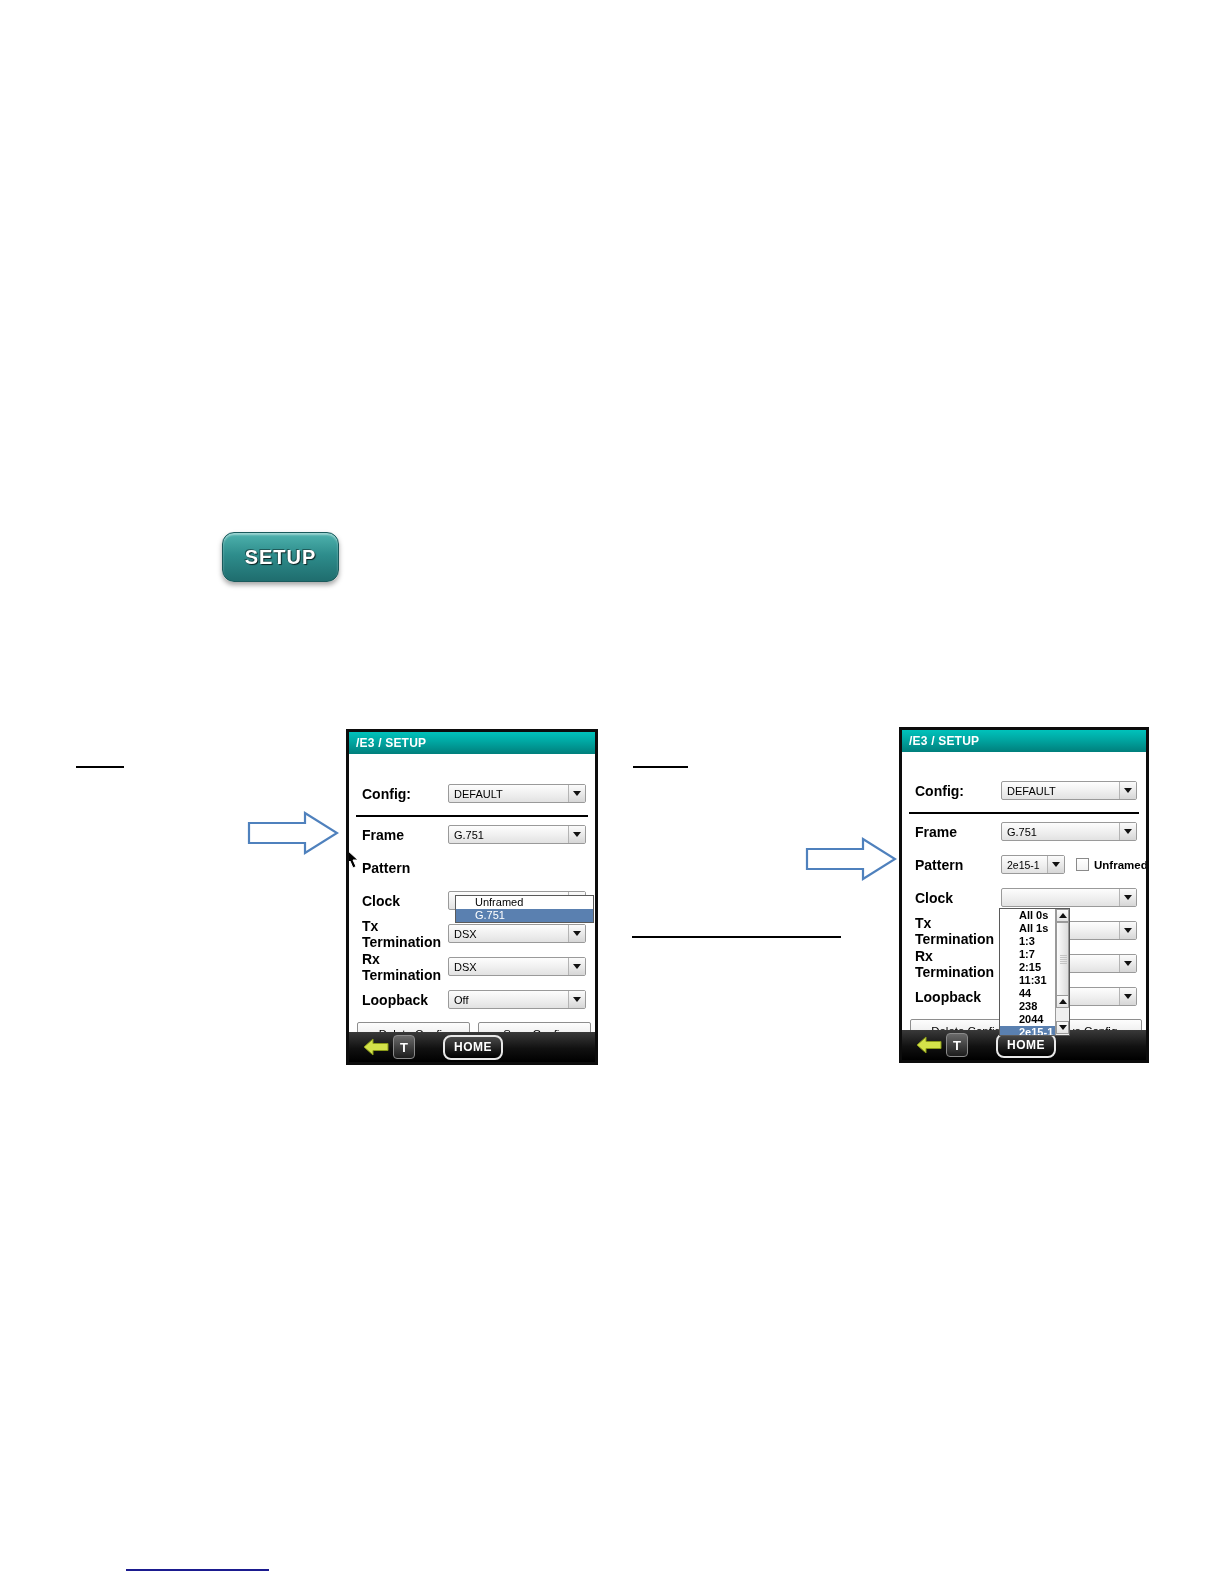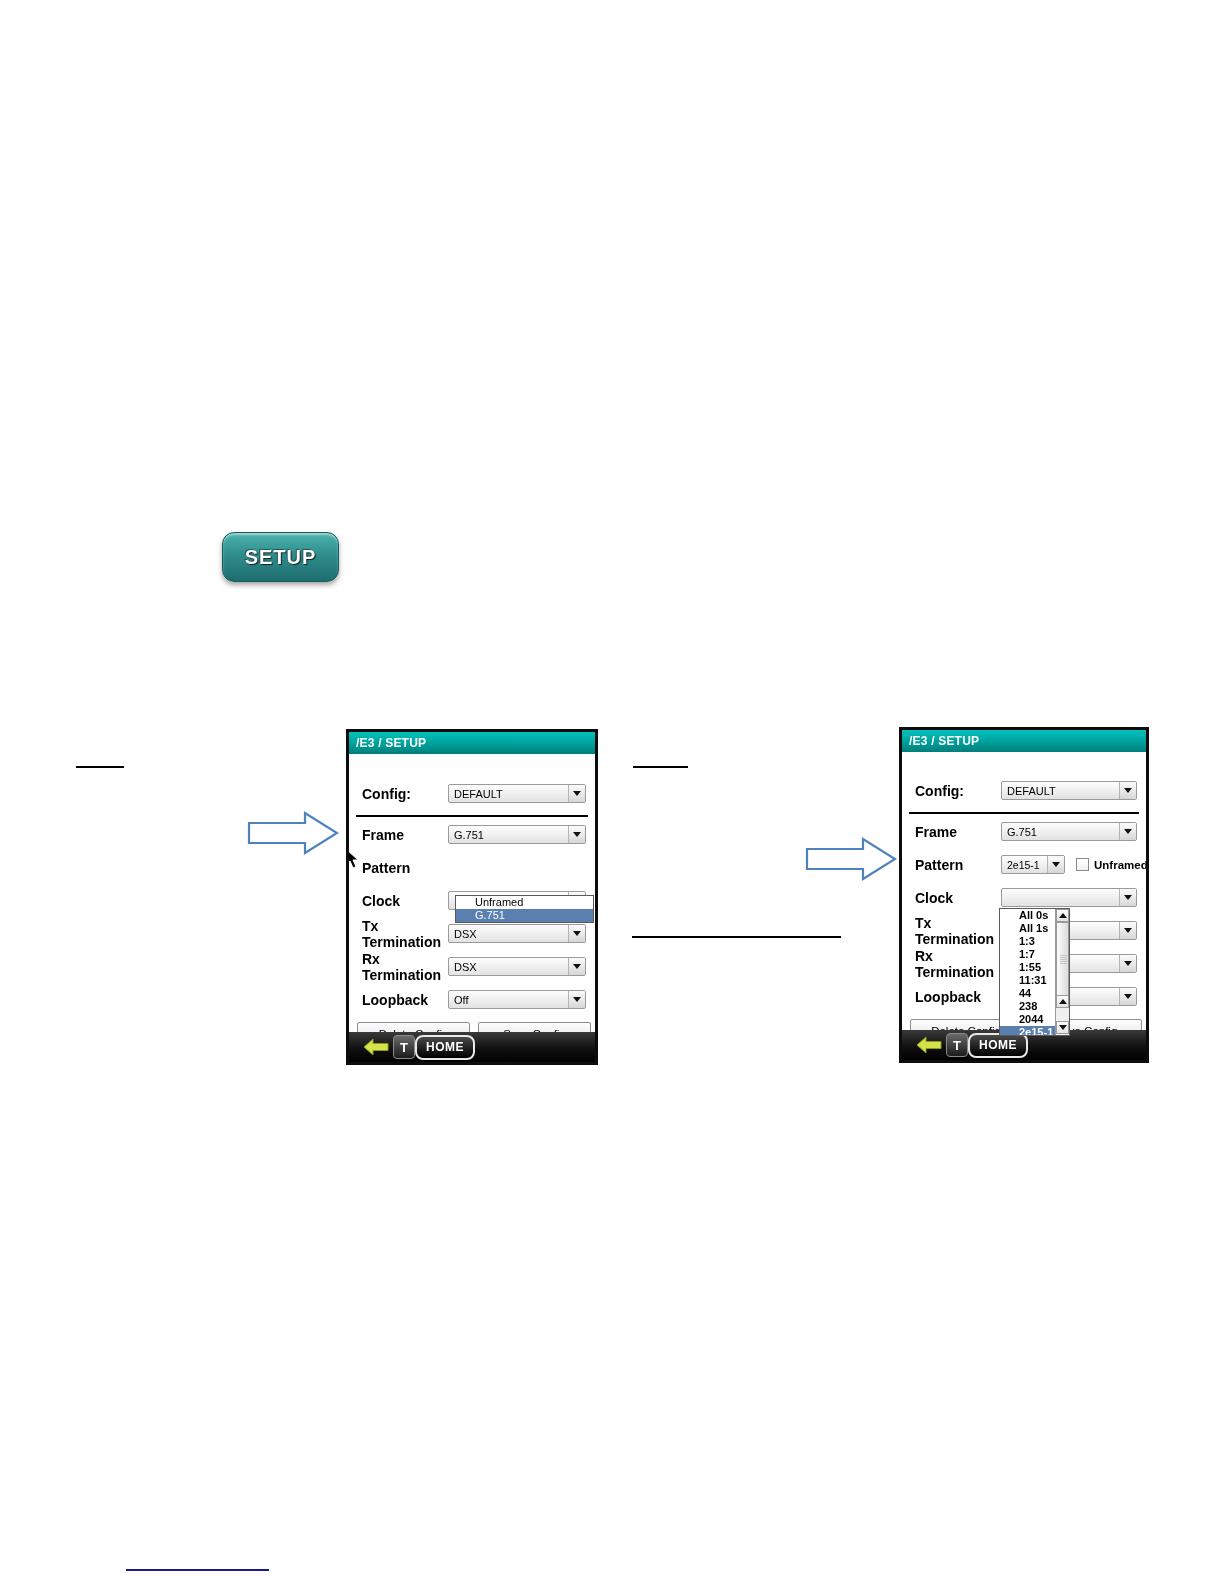--- a/index.html
+++ b/index.html
@@ -265,21 +265,21 @@
     border-radius: 4px;
     color: #ffffff;
     font-size: 13px;
     font-weight: bold;
     display: flex;
     align-items: center;
     justify-content: center;
     flex: 0 0 auto;
   }
   .ico-home {
-    margin-left: 0;
+    margin-left: 28px;
     height: 21px;
     padding: 0 9px;
     border: 2px solid #e8e8e8;
     border-radius: 8px;
     background: linear-gradient(180deg, #4a4a4a 0%, #1b1b1b 60%, #000000 100%);
     color: #ffffff;
     font-size: 12px;
     font-weight: bold;
     display: flex;
     align-items: center;
@@ -503,21 +503,21 @@
           </span>
       </div>
     </div>
 
     <div class="dd-list" style="left:97px; top:131px; width:71px; height:128px;">
       <div style="position:absolute; left:0; top:0; right:14px; bottom:0; overflow:hidden;font-weight:bold;">
         <div class="dd-item">All 0s</div>
         <div class="dd-item">All 1s</div>
         <div class="dd-item">1:3</div>
         <div class="dd-item">1:7</div>
-        <div class="dd-item">1:55</div>
+        <div class="dd-item">2:15</div>
         <div class="dd-item">11:31</div>
         <div class="dd-item">44</div>
         <div class="dd-item">238</div>
         <div class="dd-item">2044</div>
         <div class="dd-item selected">2e15-1</div>
       </div>
 
       <div class="dd-scroll">
         <div class="dd-scroll-btn">
             <i class="caret-up"></i>

